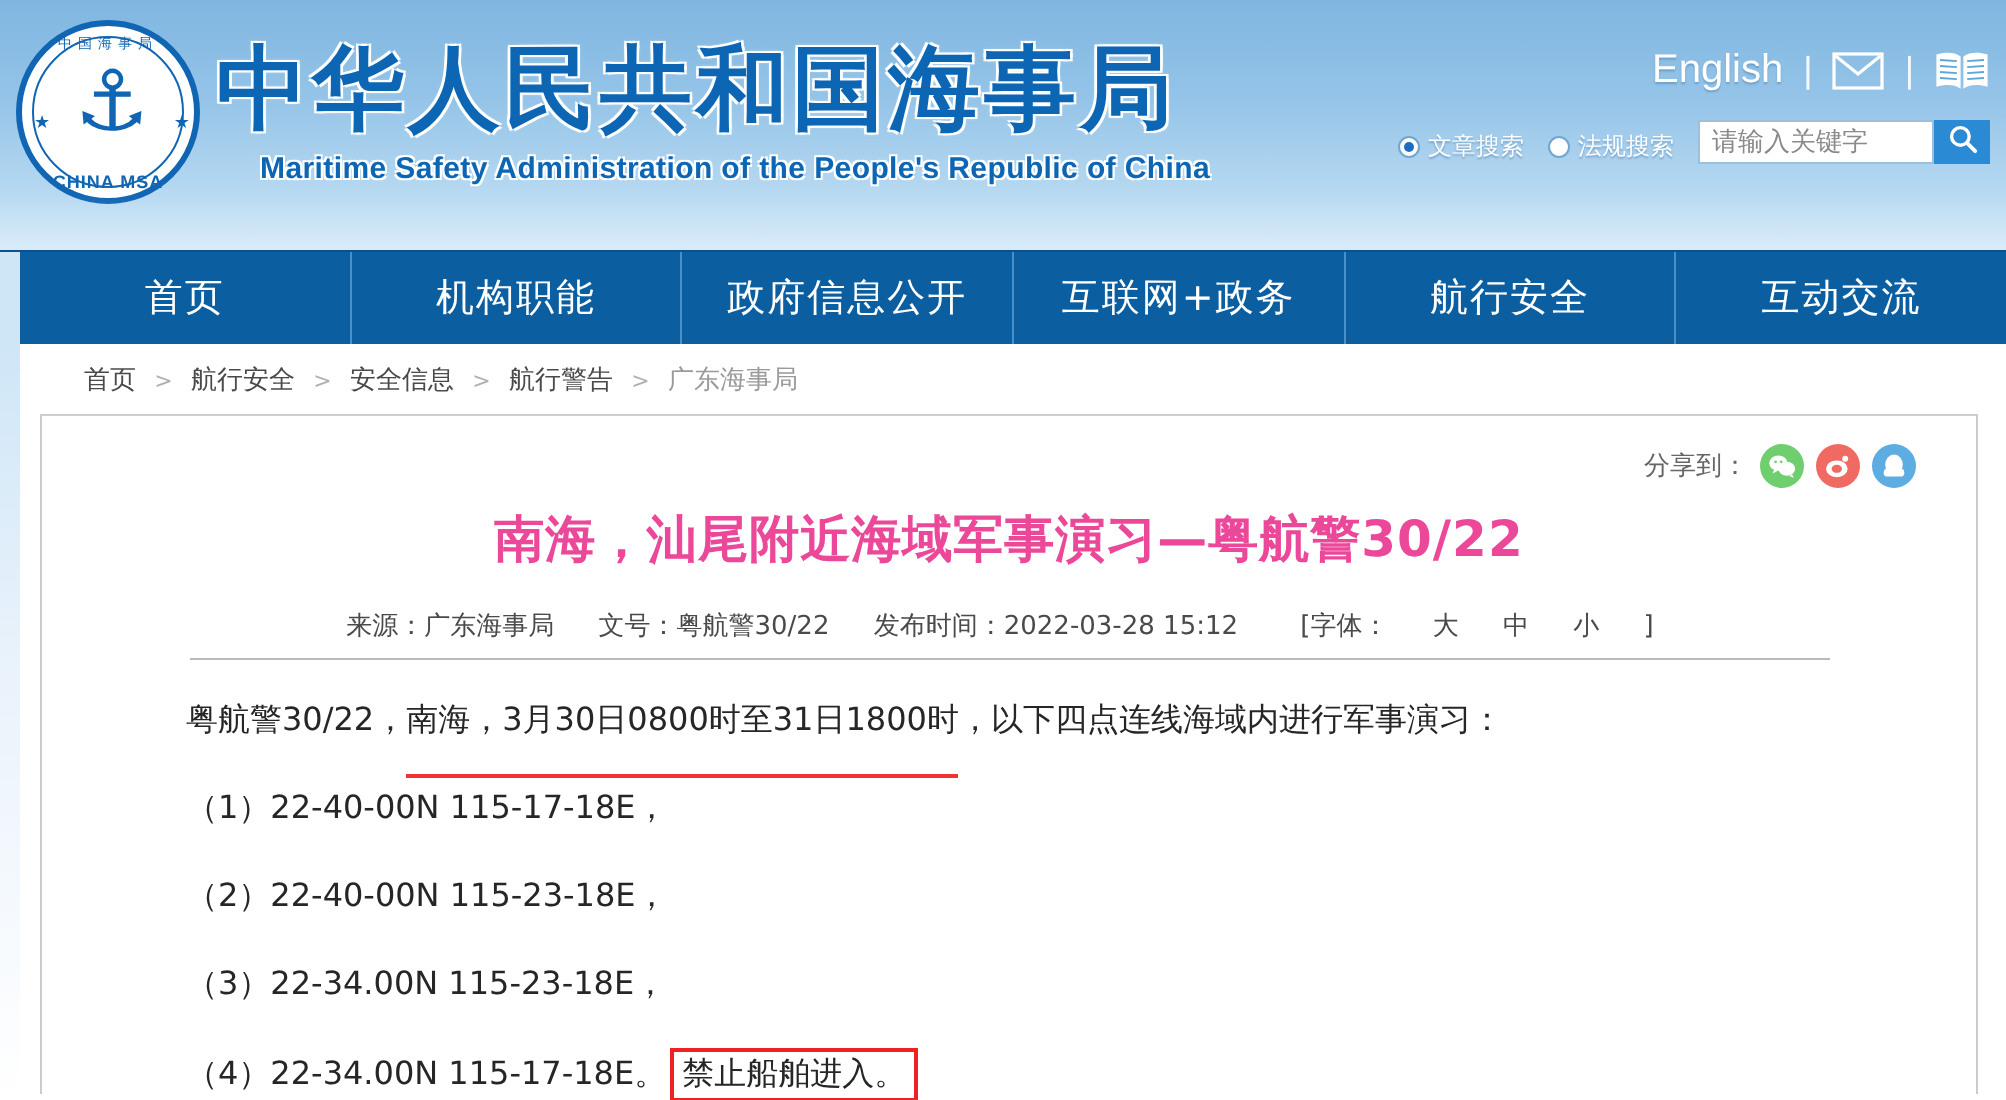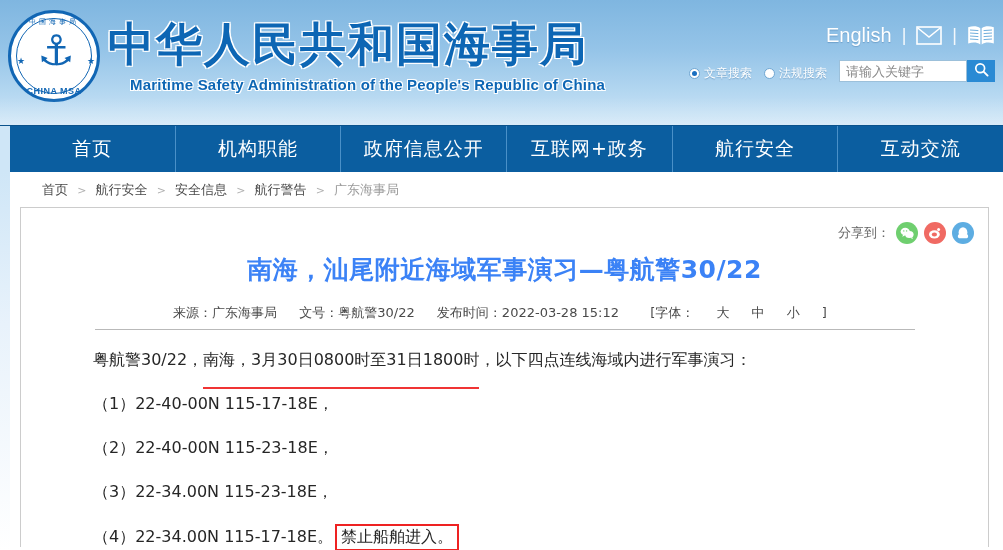--- a/index.html
+++ b/index.html
@@ -170,21 +170,21 @@
   }
   .radio-dot.checked:after {
     content: "";
     position: absolute;
     left: 2px; top: 2px;
     width: 5px; height: 5px;
     border-radius: 50%;
     background: #1a6fc0;
   }
   .search-input {
-    width: 128px;
+    width: 118px;
     height: 22px;
     border: 1px solid #9cc0da;
     background: #ffffff;
     font-size: 13px;
     color: #333;
     padding: 0 6px;
     box-sizing: border-box;
     outline: none;
     font-family: "DejaVu Sans", sans-serif;
   }
@@ -255,21 +255,21 @@
     margin-right: 14px;
     border: 1px solid #cccccc;
     border-bottom: none;
     background: #ffffff;
     height: 340px;
     position: relative;
     box-sizing: border-box;
   }
   .share-row {
     position: absolute;
-    right: 14px; top: 14px;
+    right: 30px; top: 14px;
     display: flex;
     align-items: center;
     gap: 6px;
     font-size: 13px;
     color: #666;
     font-family: "DejaVu Sans", sans-serif;
     margin-left: 36px;
   }
   .share-ico {
     width: 22px; height: 22px;
@@ -281,21 +281,21 @@
   }
   .share-wechat { background: #6fcf6f; }
   .share-weibo { background: #f06a63; }
   .share-qq { background: #5dade2; }
 
   .article-title {
     text-align: center;
     font-family: "DejaVu Sans", sans-serif;
     font-size: 25px;
     font-weight: bold;
-    color: #3b82f6;
+    color: #ec4899;
     padding: 45px 60px 0 60px;
     letter-spacing: 0.5px;
   }
   .article-meta {
     margin: 18px auto 0 auto;
     width: 700px;
     text-align: center;
     font-size: 13px;
     color: #4a4a4a;
     font-family: "DejaVu Sans", sans-serif;

